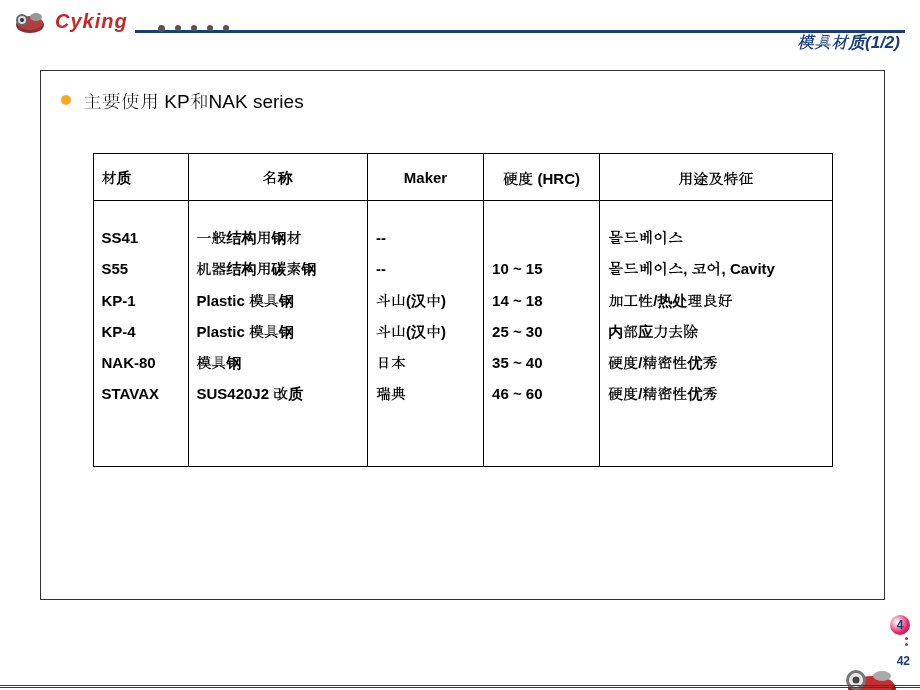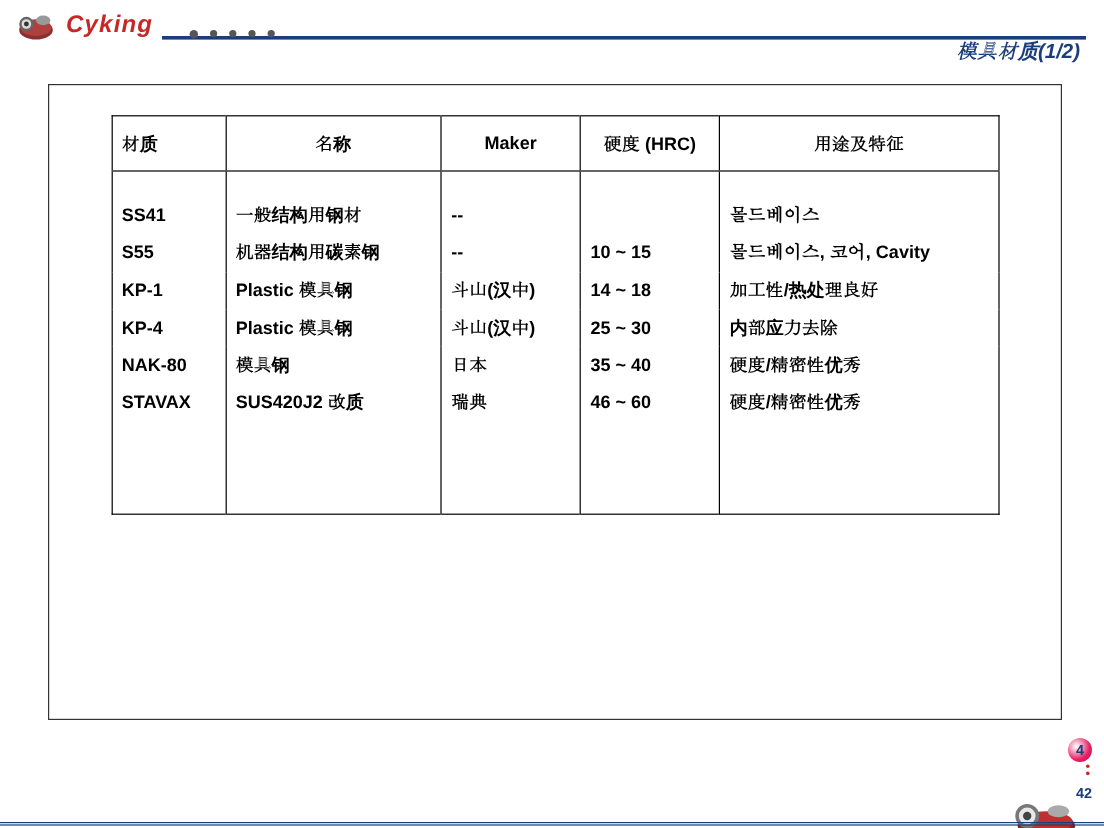--- a/index.html
+++ b/index.html
@@ -122,21 +122,21 @@
       border-left: 1.5px solid #000;
       line-height: 1.55;
     }
     .data-table td:first-child {
       border-left: none;
     }
     .data-table tbody tr:first-child td {
       padding-top: 25px;
     }
     .data-table tbody tr:last-child td {
-      padding-bottom: 80px;
+      padding-bottom: 60px;
     }
     .col-material { width: 90px; }
     .col-name { width: 170px; }
     .col-maker { width: 110px; }
     .col-hardness { width: 110px; }
     .col-usage { width: 220px; }
     .page-number {
       position: absolute;
       right: 10px;
       bottom: 22px;
@@ -209,20 +209,24 @@
   <div class="dots">
     <div class="dot"></div>
       <div class="dot"></div>
       <div class="dot"></div>
       <div class="dot"></div>
       <div class="dot"></div>
   </div>
 </div>
 
 <div class="content-box">
+  <div class="section-header">
+    <div class="bullet"></div>
+    <div class="section-title">主要使用 KP和NAK series</div>
+  </div>
 
   <table class="data-table">
     <thead>
       <tr>
         <th class="col-material">材质</th>
         <th class="col-name">名称</th>
         <th class="col-maker">Maker</th>
         <th class="col-hardness">硬度 (HRC)</th>
         <th class="col-usage">用途及特征</th>
       </tr>

